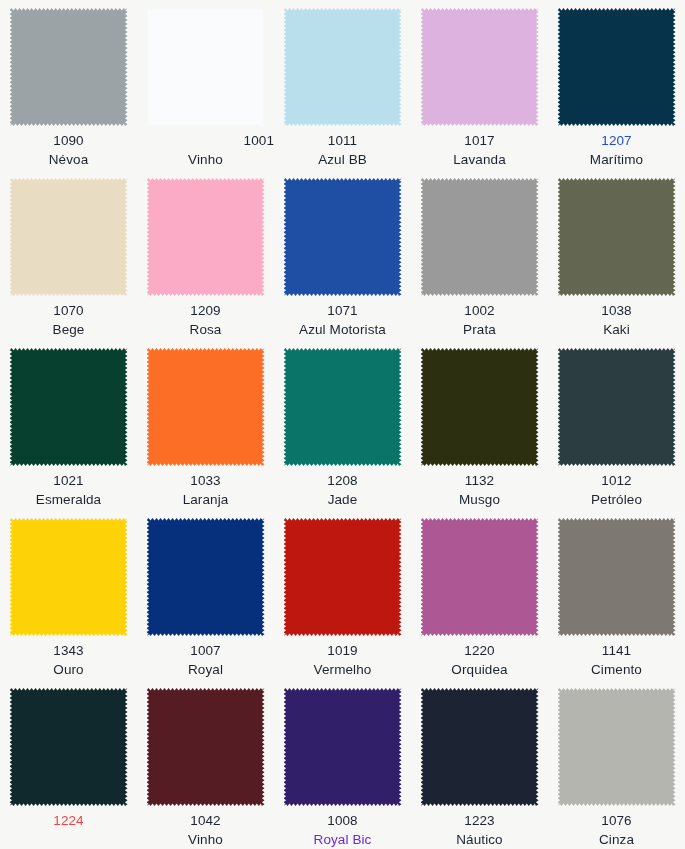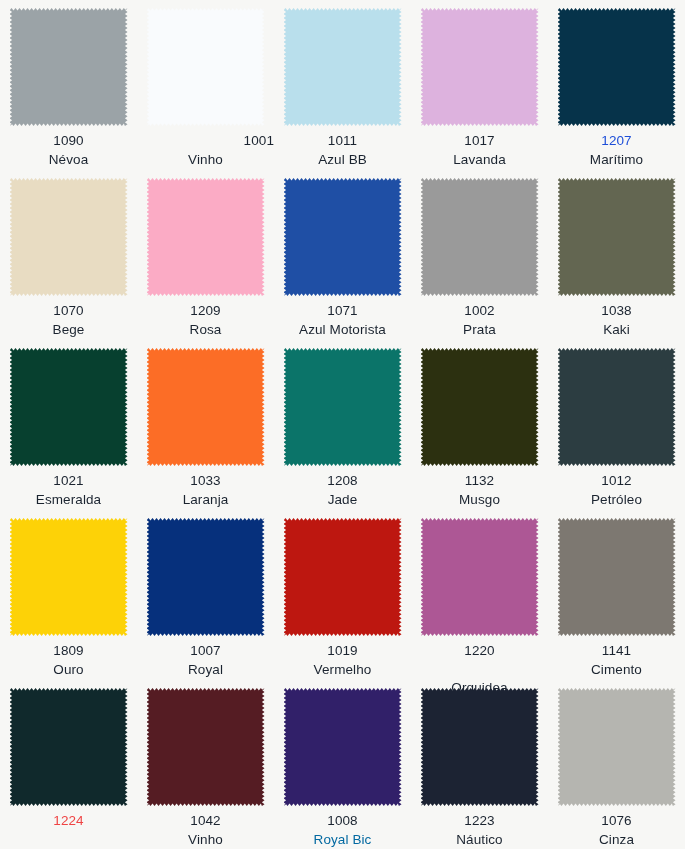--- a/index.html
+++ b/index.html
@@ -253,21 +253,21 @@
       <div class="chip-labels">
         <span class="chip-code" style="color: rgb(27, 36, 48);">1012</span>
         <span class="chip-name" style="color: rgb(27, 36, 48);">Petróleo</span>
       </div>
     </div>
     <div class="swatch-cell">
       <div class="chip-wrap">
         <div class="chip" style="background: rgb(253, 210, 7);"></div>
       </div>
       <div class="chip-labels">
-        <span class="chip-code" style="color: rgb(27, 36, 48);">1809</span>
+        <span class="chip-code" style="color: rgb(27, 36, 48);">1343</span>
         <span class="chip-name" style="color: rgb(27, 36, 48);">Ouro</span>
       </div>
     </div>
     <div class="swatch-cell">
       <div class="chip-wrap">
         <div class="chip" style="background: rgb(6, 48, 124);"></div>
       </div>
       <div class="chip-labels">
         <span class="chip-code" style="color: rgb(27, 36, 48);">1007</span>
         <span class="chip-name" style="color: rgb(27, 36, 48);">Royal</span>
@@ -281,21 +281,21 @@
         <span class="chip-code" style="color: rgb(27, 36, 48);">1019</span>
         <span class="chip-name" style="color: rgb(27, 36, 48);">Vermelho</span>
       </div>
     </div>
     <div class="swatch-cell">
       <div class="chip-wrap">
         <div class="chip" style="background: rgb(173, 87, 149);"></div>
       </div>
       <div class="chip-labels">
         <span class="chip-code" style="color: rgb(27, 36, 48);">1220</span>
-        <span class="chip-name" style="color: rgb(27, 36, 48); margin-top: 18px;">Orquidea</span>
+        <span class="chip-name" style="color: rgb(27, 36, 48);">Orquidea</span>
       </div>
     </div>
     <div class="swatch-cell">
       <div class="chip-wrap">
         <div class="chip" style="background: rgb(125, 120, 113);"></div>
       </div>
       <div class="chip-labels">
         <span class="chip-code" style="color: rgb(27, 36, 48);">1141</span>
         <span class="chip-name" style="color: rgb(27, 36, 48);">Cimento</span>
       </div>
@@ -317,21 +317,21 @@
         <span class="chip-code" style="color: rgb(27, 36, 48);">1042</span>
         <span class="chip-name" style="color: rgb(27, 36, 48);">Vinho</span>
       </div>
     </div>
     <div class="swatch-cell">
       <div class="chip-wrap">
         <div class="chip" style="background: rgb(49, 32, 105);"></div>
       </div>
       <div class="chip-labels">
         <span class="chip-code" style="color: rgb(27, 36, 48);">1008</span>
-        <span class="chip-name" style="color: #0369a1;">Royal Bic</span>
+        <span class="chip-name" style="color: #6d28d9;">Royal Bic</span>
       </div>
     </div>
     <div class="swatch-cell">
       <div class="chip-wrap">
         <div class="chip" style="background: rgb(28, 35, 51);"></div>
       </div>
       <div class="chip-labels">
         <span class="chip-code" style="color: rgb(27, 36, 48);">1223</span>
         <span class="chip-name" style="color: rgb(27, 36, 48);">Náutico</span>
       </div>

